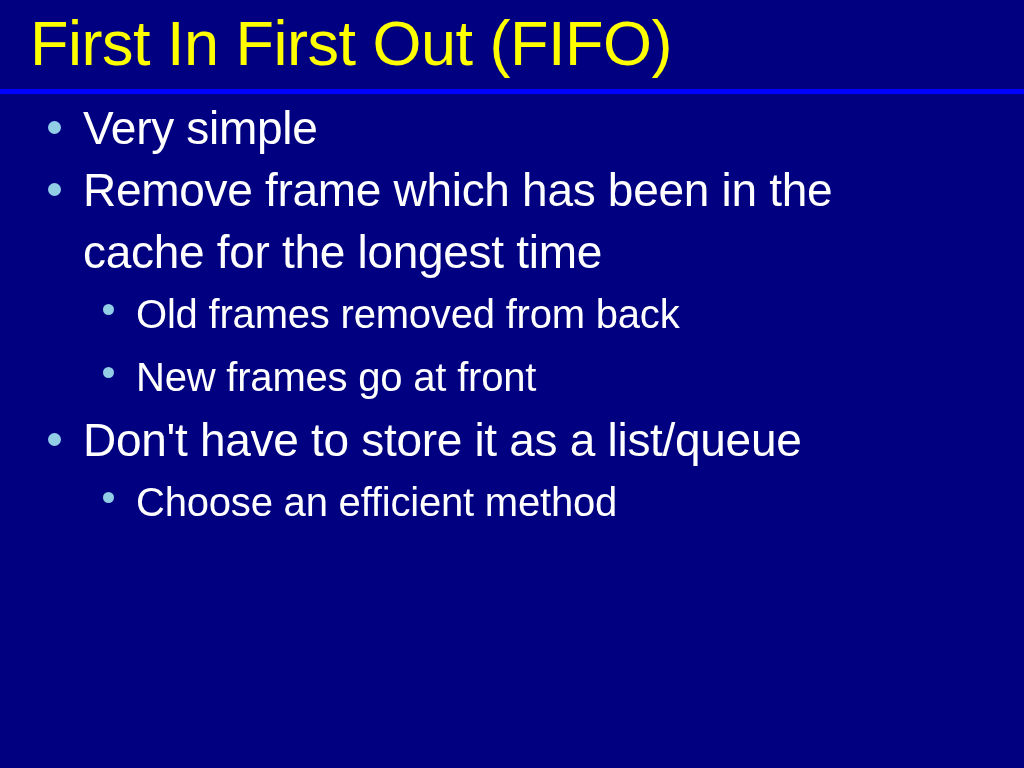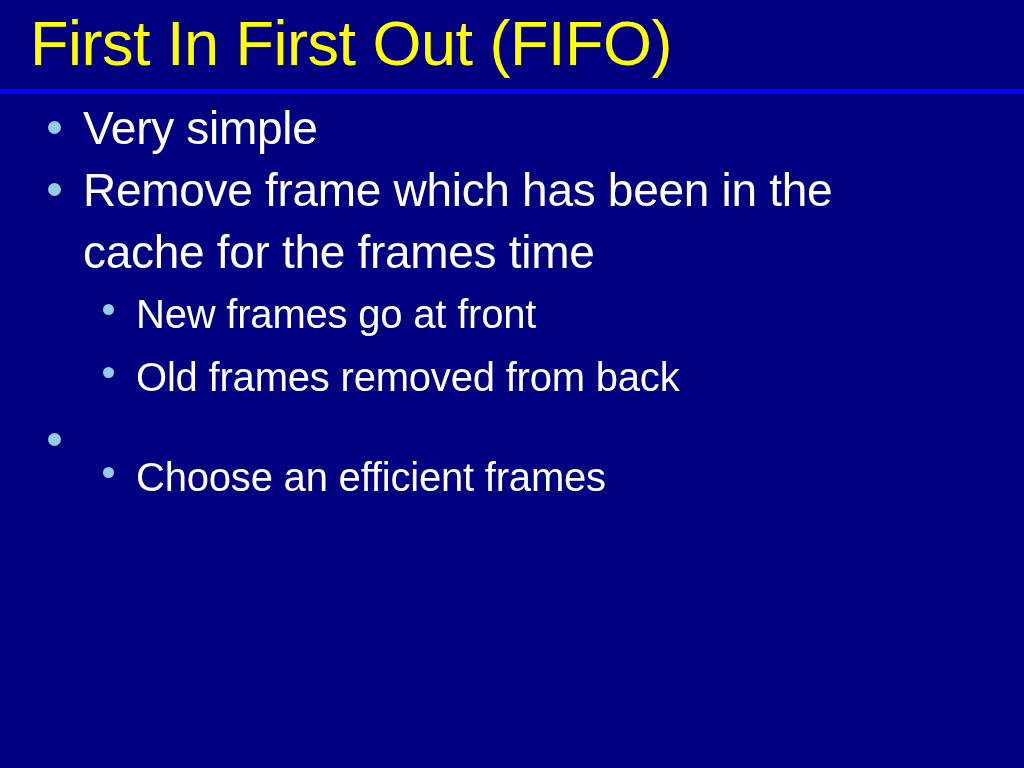--- a/index.html
+++ b/index.html
@@ -127,38 +127,39 @@
 
   <div class="body-area">
 
     <div class="bullet-row lvl1">
       <span class="marker"></span>
       <span class="btext">Very simple</span>
     </div>
 
     <div class="bullet-row lvl1">
       <span class="marker"></span>
-      <span class="btext">Remove frame which has been in the cache for the frames time</span>
+      <span class="btext">Remove frame which has been in the cache for the longest time</span>
     </div>
 
+
+    <div class="bullet-row lvl2">
+      <span class="marker"></span>
+      <span class="btext">Old frames removed from back</span>
+    </div>
 
     <div class="bullet-row lvl2">
       <span class="marker"></span>
       <span class="btext">New frames go at front</span>
     </div>
 
-    <div class="bullet-row lvl2">
-      <span class="marker"></span>
-      <span class="btext">Old frames removed from back</span>
-    </div>
-
     <div class="bullet-row lvl1">
       <span class="marker"></span>
+      <span class="btext">Don't have to store it as a list/queue</span>
     </div>
 
 
     <div class="bullet-row lvl2">
       <span class="marker"></span>
-      <span class="btext">Choose an efficient frames</span>
+      <span class="btext">Choose an efficient method</span>
     </div>
 
   </div>
 </div>
 
 </body></html>

